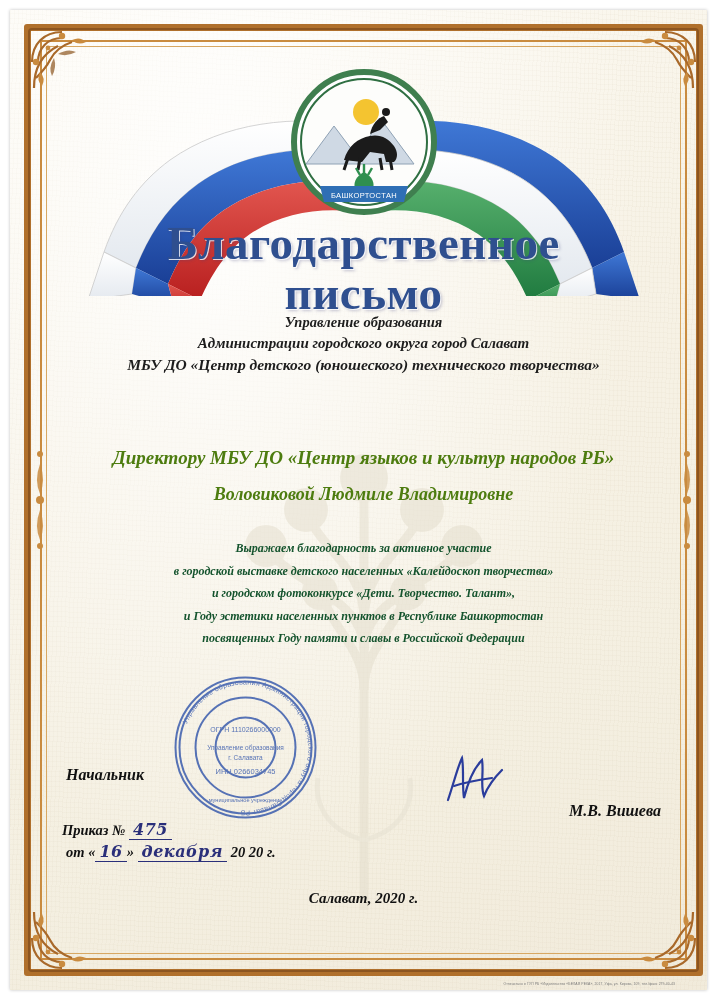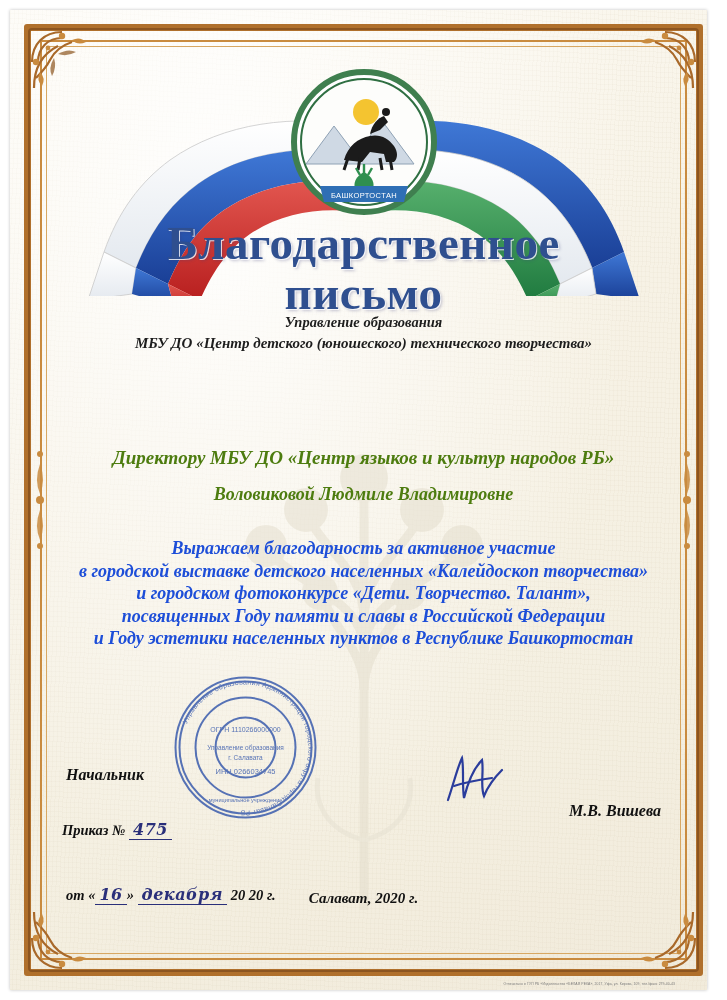--- a/index.html
+++ b/index.html
@@ -178,22 +178,22 @@
   .recipient .line2 { font-size: 18px; }
 
   .body-text {
     position: absolute;
     top: 537px;
     left: 0;
     width: 615px;
     text-align: center;
     font-style: italic;
     font-weight: bold;
-    color: #1d4ed8;
-    font-size: 18px;
+    color: #14532d;
+    font-size: 12px;
     line-height: 22.5px;
   }
 
   
   .sig-left {
     position: absolute;
     top: 766px;
     left: 10px;
     font-style: italic;
     font-weight: bold;
@@ -223,21 +223,20 @@
   }
   .order-line2 {
     position: absolute;
     top: 842px;
     left: 10px;
     font-style: italic;
     font-weight: bold;
     font-size: 14.5px;
     color: #111;
     white-space: nowrap;
-    margin-top: 43px;
   }
   .handwritten {
     font-family: "DejaVu Serif", serif;
     font-style: italic;
     color: #2a2f7a;
     font-size: 16px;
     letter-spacing: 0.5px;
     border-bottom: 1px solid #2a2f7a;
     padding: 0 4px;
   }
@@ -491,34 +490,35 @@
 
   <div class="content">
 
     <div class="title">
       <div>Благодарственное</div>
       <div>письмо</div>
     </div>
 
     <div class="subhead">
       <div>Управление образования</div>
+      <div>Администрации городского округа город Салават</div>
       <div>МБУ ДО «Центр детского (юношеского) технического творчества»</div>
     </div>
 
     <div class="recipient">
       <div>Директору МБУ ДО «Центр языков и культур народов РБ»</div>
       <div class="line2">Воловиковой Людмиле Владимировне</div>
     </div>
 
     <div class="body-text">
       <div>Выражаем благодарность за активное участие</div>
       <div>в  городской выставке детского населенных «Калейдоскоп творчества»</div>
       <div>и городском  фотоконкурсе  «Дети. Творчество. Талант»,</div>
+      <div>и Году эстетики населенных пунктов в Республике Башкортостан</div>
       <div>посвященных Году памяти и славы в Российской Федерации</div>
-      <div>и Году эстетики населенных пунктов в Республике Башкортостан</div>
     </div>
 
     <div class="sig-left">Начальник</div>
     <div class="sig-right">М.В. Вишева</div>
 
     <div class="order-line1">
       <span>Приказ №</span>
       <span class="handwritten">475</span>
     </div>
 

